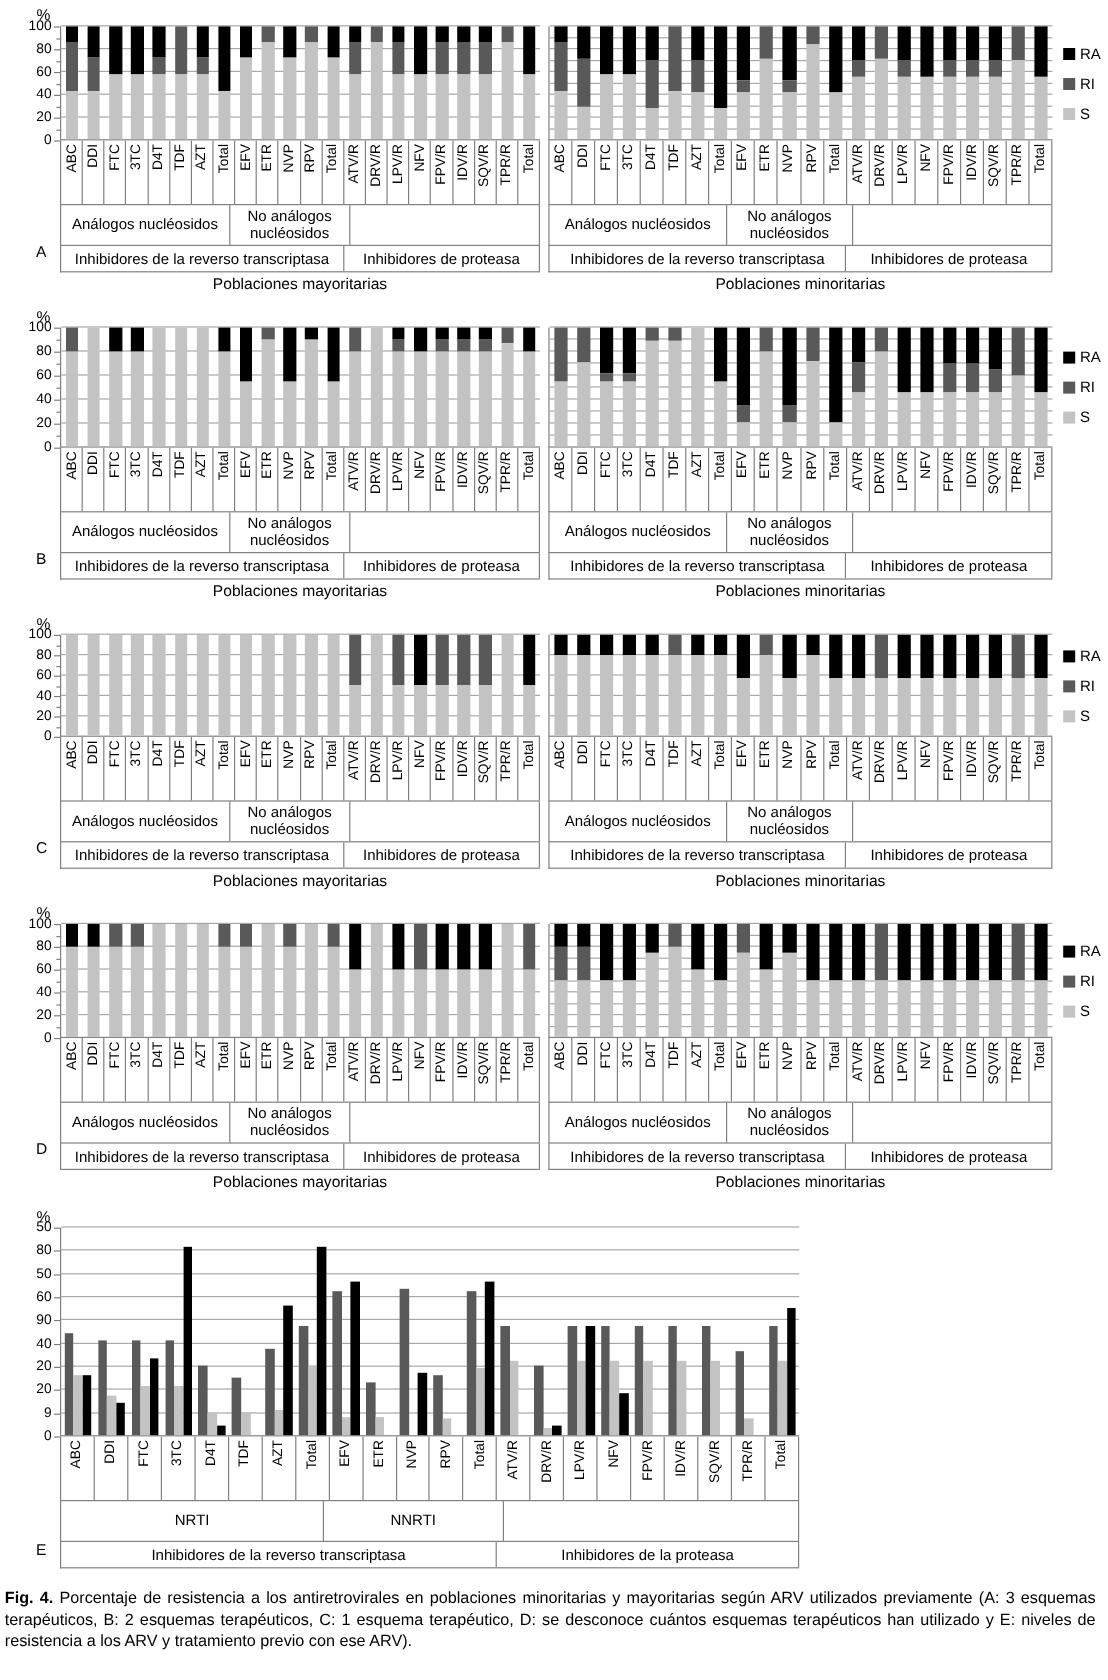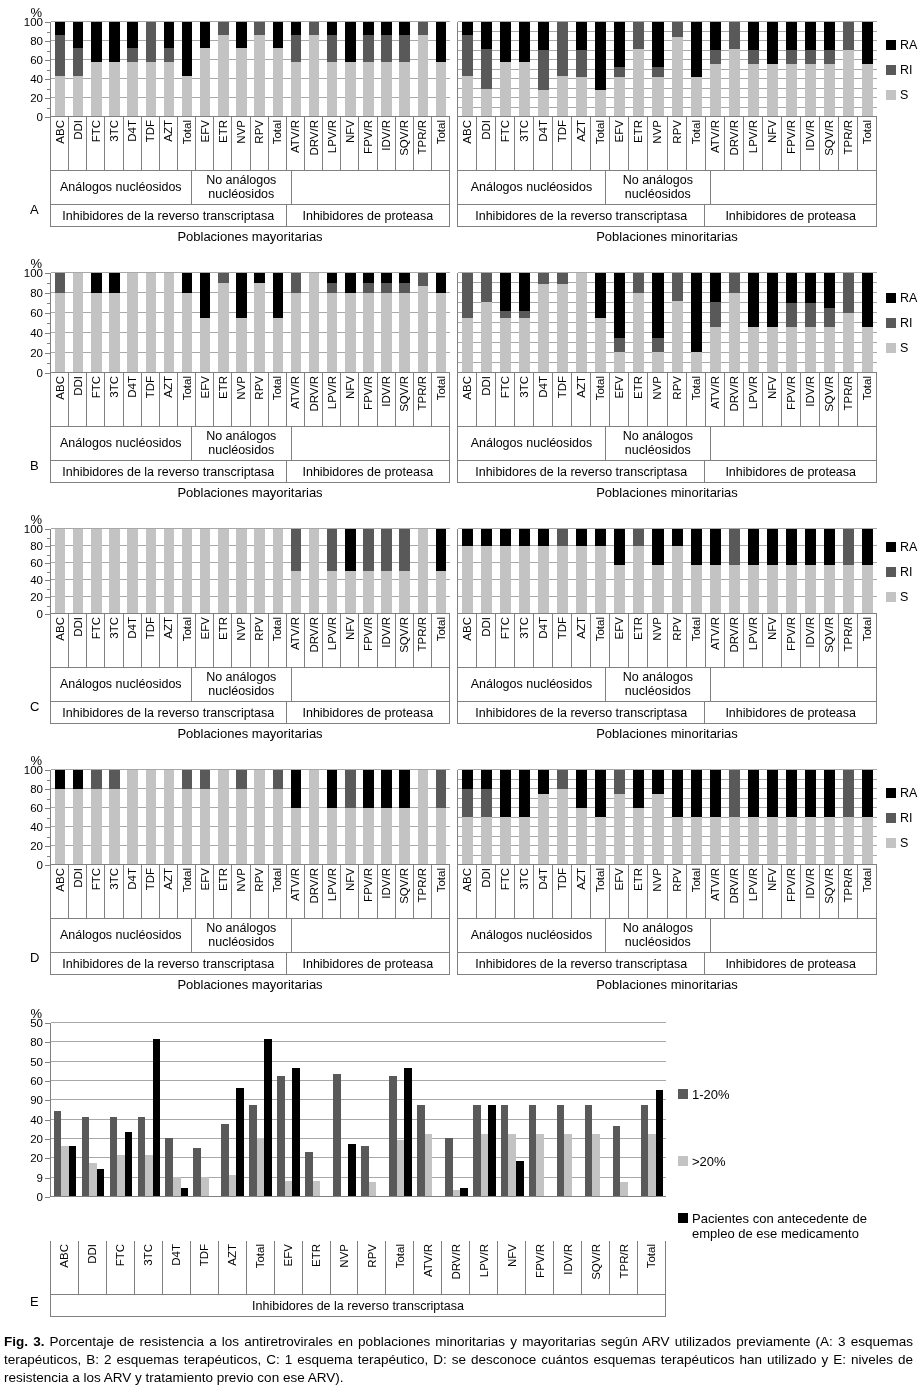--- a/index.html
+++ b/index.html
@@ -2144,34 +2144,20 @@
               <div class="e-bar" style="height: 13.5333px; background: rgb(195, 195, 195);"></div>
               <div class="e-bar" style="height: 0px; background: rgb(0, 0, 0);"></div>
             </div>
             <div class="e-slot">
               <div class="e-bar" style="height: 90.8667px; background: rgb(89, 89, 89);"></div>
               <div class="e-bar" style="height: 61.8667px; background: rgb(195, 195, 195);"></div>
               <div class="e-bar" style="height: 106.333px; background: rgb(0, 0, 0);"></div>
             </div>
           </div>
         </div>
-        <div class="e-legend">
-          <div class="legend-item" style="margin-top: 64px;">
-            <div class="sq" style="background: rgb(89, 89, 89);"></div>
-            <span>1-20%</span>
-          </div>
-          <div class="legend-item" style="margin-top: 52px;">
-            <div class="sq" style="background: rgb(195, 195, 195);"></div>
-            <span>&gt;20%</span>
-          </div>
-          <div class="legend-item" style="margin-top: 42px;">
-            <div class="sq" style="background: rgb(0, 0, 0);"></div>
-            <span style="width: 200px;">Pacientes con antecedente de empleo de ese medicamento</span>
-          </div>
-        </div>
       </div>
       <div class="footer">
         <div class="half e-half-l">
           <div class="row lblrow">
             <div class="cell" style="flex: 1 1 0px;">
               <span class="rot">ABC</span>
             </div>
             <div class="cell" style="flex: 1 1 0px;">
               <span class="rot">DDI</span>
             </div>
@@ -2229,22 +2215,28 @@
             <div class="cell" style="flex: 1 1 0px;">
               <span class="rot">SQV/R</span>
             </div>
             <div class="cell" style="flex: 1 1 0px;">
               <span class="rot">TPR/R</span>
             </div>
             <div class="cell" style="flex: 1 1 0px;">
               <span class="rot">Total</span>
             </div>
           </div>
+          <div class="row grprow">
+            <div class="cell" style="flex: 8 1 0px;">NRTI</div>
+            <div class="cell" style="flex: 5 1 0px; padding: 0px 6px;">NNRTI</div>
+            <div class="cell" style="flex: 9 1 0px;"></div>
+          </div>
           <div class="row inhrow">
             <div class="cell" style="flex: 13 1 0px;">Inhibidores de la reverso transcriptasa</div>
+            <div class="cell" style="flex: 9 1 0px;">Inhibidores de la proteasa</div>
           </div>
         </div>
       </div>
       <span class="pletter" style="bottom: 8px;">E</span>
     </div>
   </div>
 
-<p class="caption"><b>Fig. 3.</b><span> Porcentaje de resistencia a los antiretrovirales en poblaciones minoritarias  y mayoritarias  según ARV utilizados previamente (A: 3 esquemas terapéuticos, B: 2 esquemas terapéuticos, C: 1 esquema terapéutico, D: se desconoce cuántos esquemas terapéuticos han utilizado y E: niveles de resistencia a los ARV y tratamiento previo con ese ARV).</span></p>
+<p class="caption"><b>Fig. 4.</b><span> Porcentaje de resistencia a los antiretrovirales en poblaciones minoritarias  y mayoritarias  según ARV utilizados previamente (A: 3 esquemas terapéuticos, B: 2 esquemas terapéuticos, C: 1 esquema terapéutico, D: se desconoce cuántos esquemas terapéuticos han utilizado y E: niveles de resistencia a los ARV y tratamiento previo con ese ARV).</span></p>
 
 </body></html>

